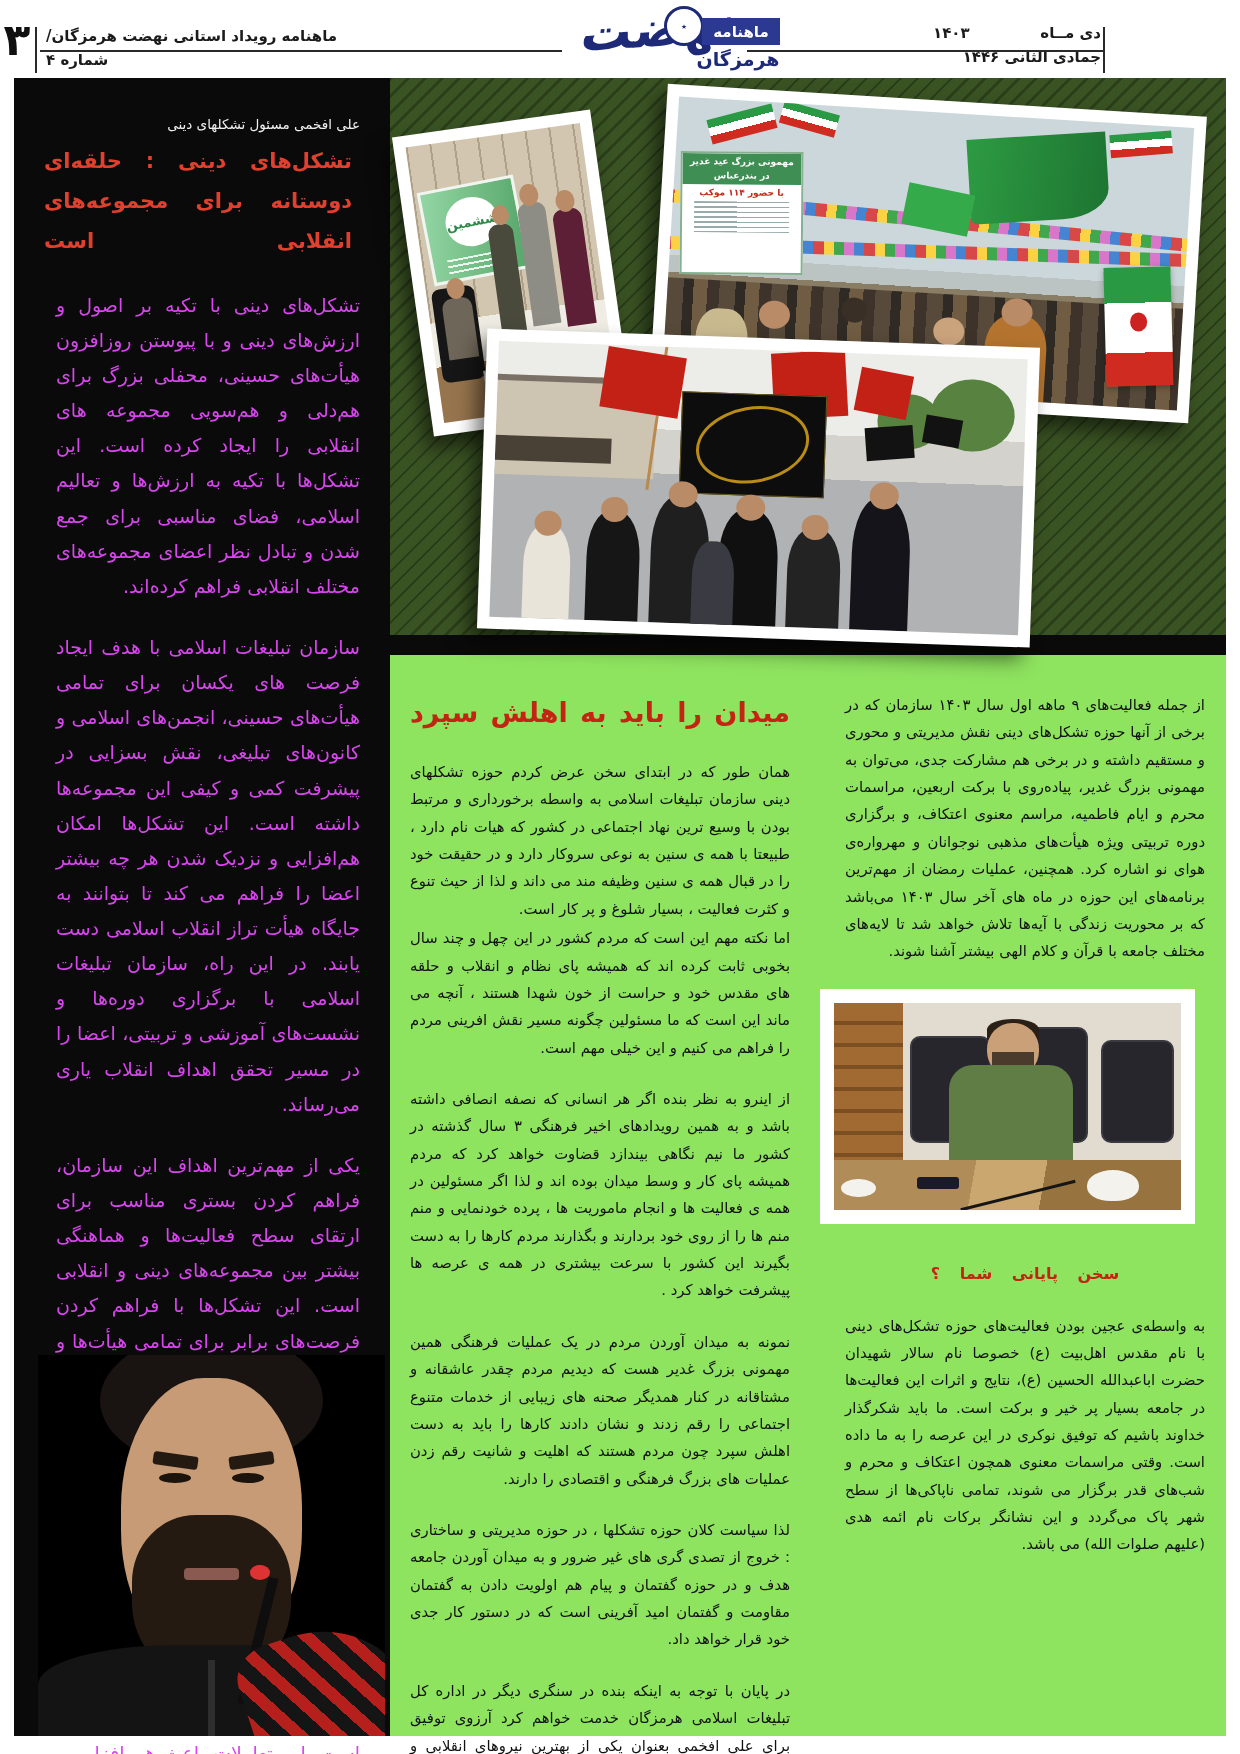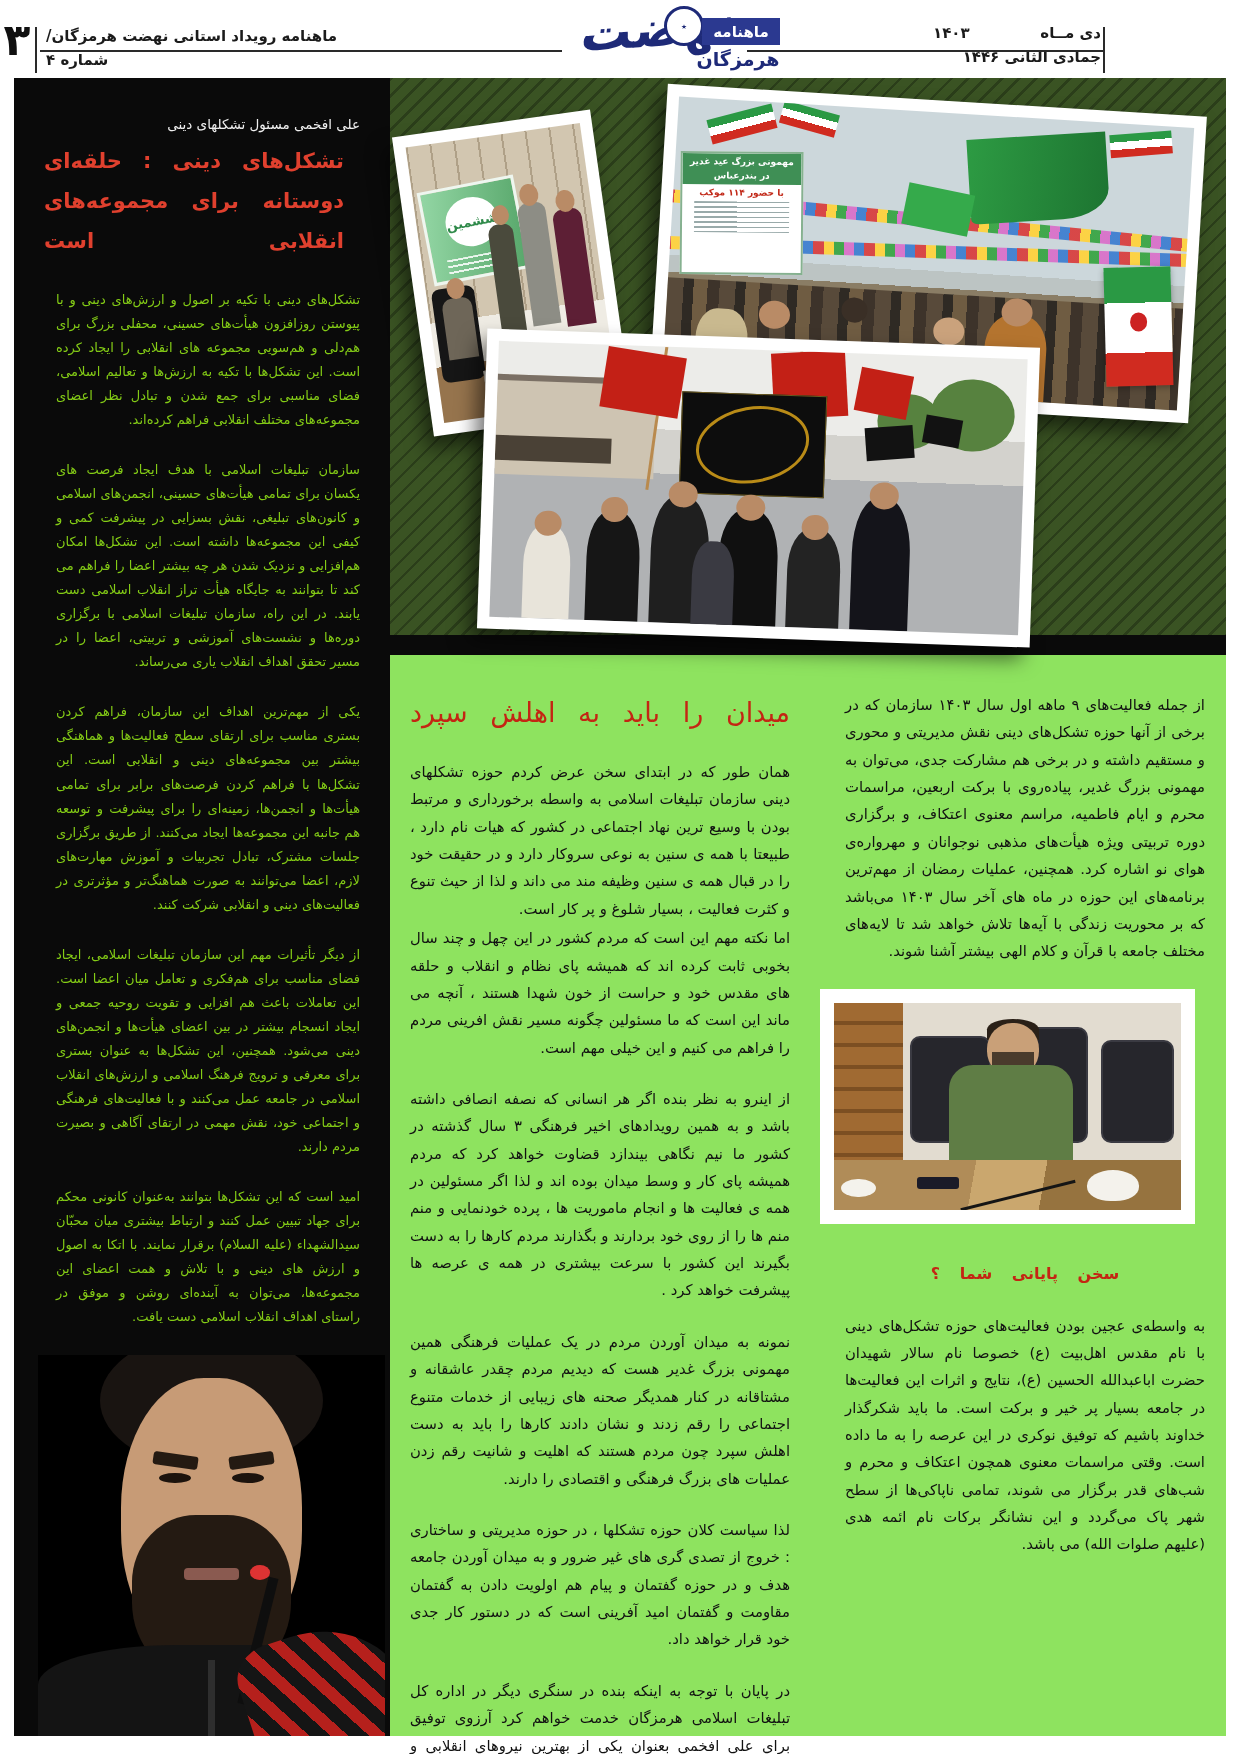--- a/index.html
+++ b/index.html
@@ -25,22 +25,22 @@
   .logo-seal{position:absolute;left:104px;top:0px;width:34px;height:34px;border:3px solid #1e2a78;border-radius:50%;
              background:#fff;color:#1e2a78;font-size:11px;font-weight:bold;display:flex;align-items:center;justify-content:center;}
   .logo-box{position:absolute;left:142px;top:12px;width:78px;height:27px;background:#2b3990;color:#fff;
             font-size:15px;font-weight:bold;display:flex;align-items:center;justify-content:center;}
   .logo-region{position:absolute;left:132px;top:42px;width:92px;text-align:center;font-size:19px;font-weight:bold;color:#1e2a78;}
   
   .col-black{position:absolute;left:14px;top:78px;width:376px;height:1658px;background:#0a0a0a;color:#f4f4f4;}
   .col-black .inner{padding:38px 30px 0 30px;}
   .byline{font-size:13.5px;text-align:right;color:#f0f0f0;margin:0 0 10px 0;}
   .title-red{color:#e0402e;font-size:21px;font-weight:bold;line-height:1.9;
-             text-align:justify;text-align-last:justify;margin:0 16px 26px 0;}
-  .col-black p.body{font-size:13px;line-height:1.85;text-align:justify;margin:0 0 26px 12px;color:#84cc16;}
+             text-align:justify;text-align-last:justify;margin:0 8px 26px 0;}
+  .col-black p.body{font-size:19px;line-height:1.85;text-align:justify;margin:0 0 26px 12px;color:#d946ef;}
   
   .photos-band{position:absolute;left:390px;top:78px;width:836px;height:557px;background:#3a5323;}
   .photos-band .hatch{position:absolute;inset:0;
      background:repeating-linear-gradient(135deg,rgba(0,0,0,0.26) 0 2.5px,transparent 2.5px 12px);}
   .black-band{position:absolute;left:390px;top:635px;width:836px;height:20px;background:#0a0a0a;}
   .polaroid{position:absolute;background:#fff;padding:12px;box-shadow:-8px 12px 20px rgba(0,0,0,.55);}
   .ph{position:relative;overflow:hidden;width:100%;height:100%;}
   
   .ph-office{background:linear-gradient(#d2c6b0 0 64%,#efece4 64% 80%,#96744d 80% 100%);}
   .office-panels{position:absolute;left:0;top:0;width:100%;height:64%;
@@ -105,21 +105,21 @@
   .int-teapot{position:absolute;right:12%;bottom:4%;width:15%;height:15%;background:#f4f2ec;border-radius:50% 50% 45% 45%;}
   .int-bowl{position:absolute;left:2%;bottom:6%;width:10%;height:9%;background:#f4f2ec;border-radius:50%;}
   
   .green{position:absolute;left:390px;top:655px;width:836px;height:1081px;background:#8ee35f;}
   .col-int{position:absolute;right:21px;top:36px;width:360px;}
   .col-mid{position:absolute;left:20px;top:36px;width:380px;}
   .q-red{color:#c42513;font-weight:bold;font-size:16px;line-height:2;text-align:justify;margin:0 0 22px 0;}
   .q-red.spread{text-align:center;word-spacing:14px;}
   .green p.body{font-size:14.8px;line-height:1.85;color:#111;text-align:justify;margin:0 0 24px 0;}
   .green p.tight{margin-bottom:2px;}
-  .mid-title{color:#c42513;font-size:27px;font-weight:normal;text-align:justify;text-align-last:justify;
+  .mid-title{color:#c42513;font-size:27px;font-weight:bold;text-align:justify;text-align-last:justify;
              margin:6px 0 30px 0;}
   .int-photo{background:#fff;padding:14px;width:375px;box-sizing:border-box;margin:4px 10px 34px -25px;}
   .int-photo .ph{height:207px;}
   
   .portrait{position:absolute;left:24px;top:1277px;width:347px;height:381px;background:#000;overflow:hidden;}
   .por-hair{position:absolute;left:18%;top:-6%;width:64%;height:36%;background:#191411;border-radius:50%;}
   .por-face{position:absolute;left:24%;top:6%;width:52%;height:74%;background:#c79b76;border-radius:46%;}
   .por-brow{position:absolute;width:13%;height:3.5%;background:#241a12;border-radius:3px;}
   .por-eye{position:absolute;width:9%;height:2.6%;background:#1c130d;border-radius:50%;}
   .por-beard{position:absolute;left:27%;top:42%;width:46%;height:44%;background:#241a12;border-radius:40% 40% 48% 48%;}

